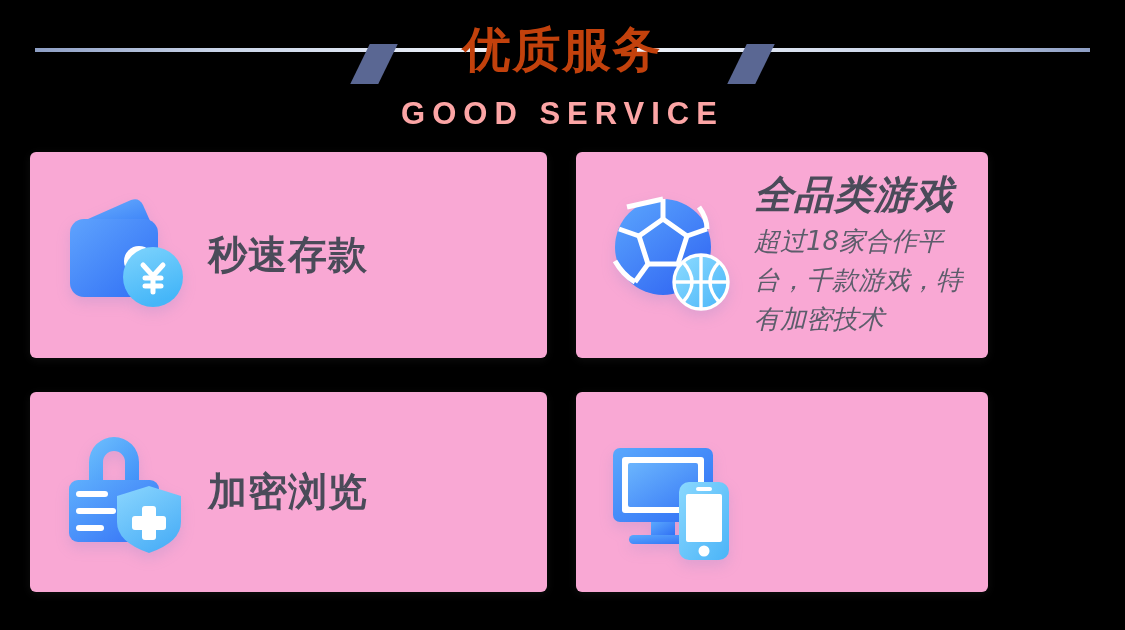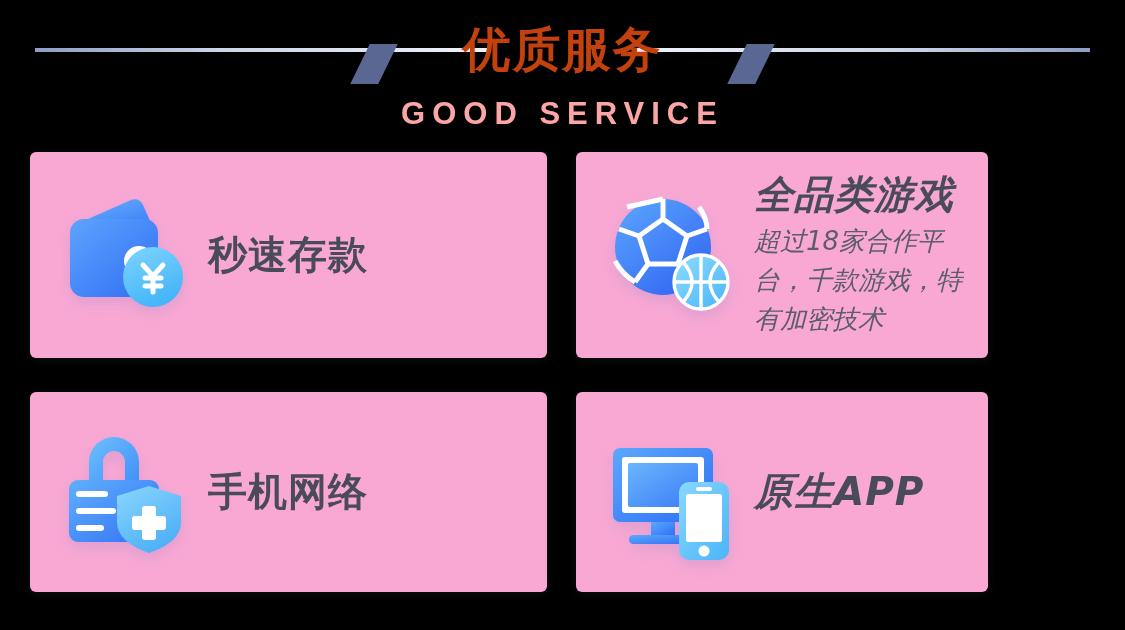--- a/index.html
+++ b/index.html
@@ -190,21 +190,21 @@
             <path d="M22 106 H44"></path>
           </g>
           <path d="M92 64 L124 74 V100 Q124 120 92 131 Q60 120 60 100 V74 Z" fill="url(#gShield)"></path>
           <g fill="#fff">
             <rect x="85" y="84" width="14" height="34" rx="3"></rect>
             <rect x="75" y="94" width="34" height="14" rx="3"></rect>
           </g>
         </svg>
       </div>
       <div class="txt">
-        <div class="c-title">手机网络</div>
+        <div class="c-title">加密浏览</div>
       </div>
     </div>
 
     <div class="card c-right">
       <div class="icon-wrap">
         <svg class="icon-svg" viewBox="0 0 140 140">
           <defs>
             <linearGradient id="gMon" x1="0" y1="0" x2="1" y2="1">
               <stop offset="0%" stop-color="#5aa8fd"></stop>
                 <stop offset="100%" stop-color="#2f6ff5"></stop>
@@ -223,17 +223,16 @@
           <rect x="25" y="41" width="70" height="44" rx="2" fill="url(#gScr)"></rect>
           <rect x="48" y="100" width="24" height="14" fill="url(#gMon)"></rect>
           <rect x="26" y="113" width="68" height="9" rx="4.5" fill="url(#gMon)"></rect>
           <rect x="76" y="60" width="50" height="78" rx="10" fill="url(#gPh)"></rect>
           <rect x="83" y="72" width="36" height="48" rx="2" fill="#fff"></rect>
           <rect x="93" y="65" width="16" height="4" rx="2" fill="#fff"></rect>
           <circle cx="101" cy="129" r="5.5" fill="#fff"></circle>
         </svg>
       </div>
       <div class="txt">
-        <div class="c-title">原生APP</div>
       </div>
     </div>
   </div>
 </div>
 
 </body></html>

